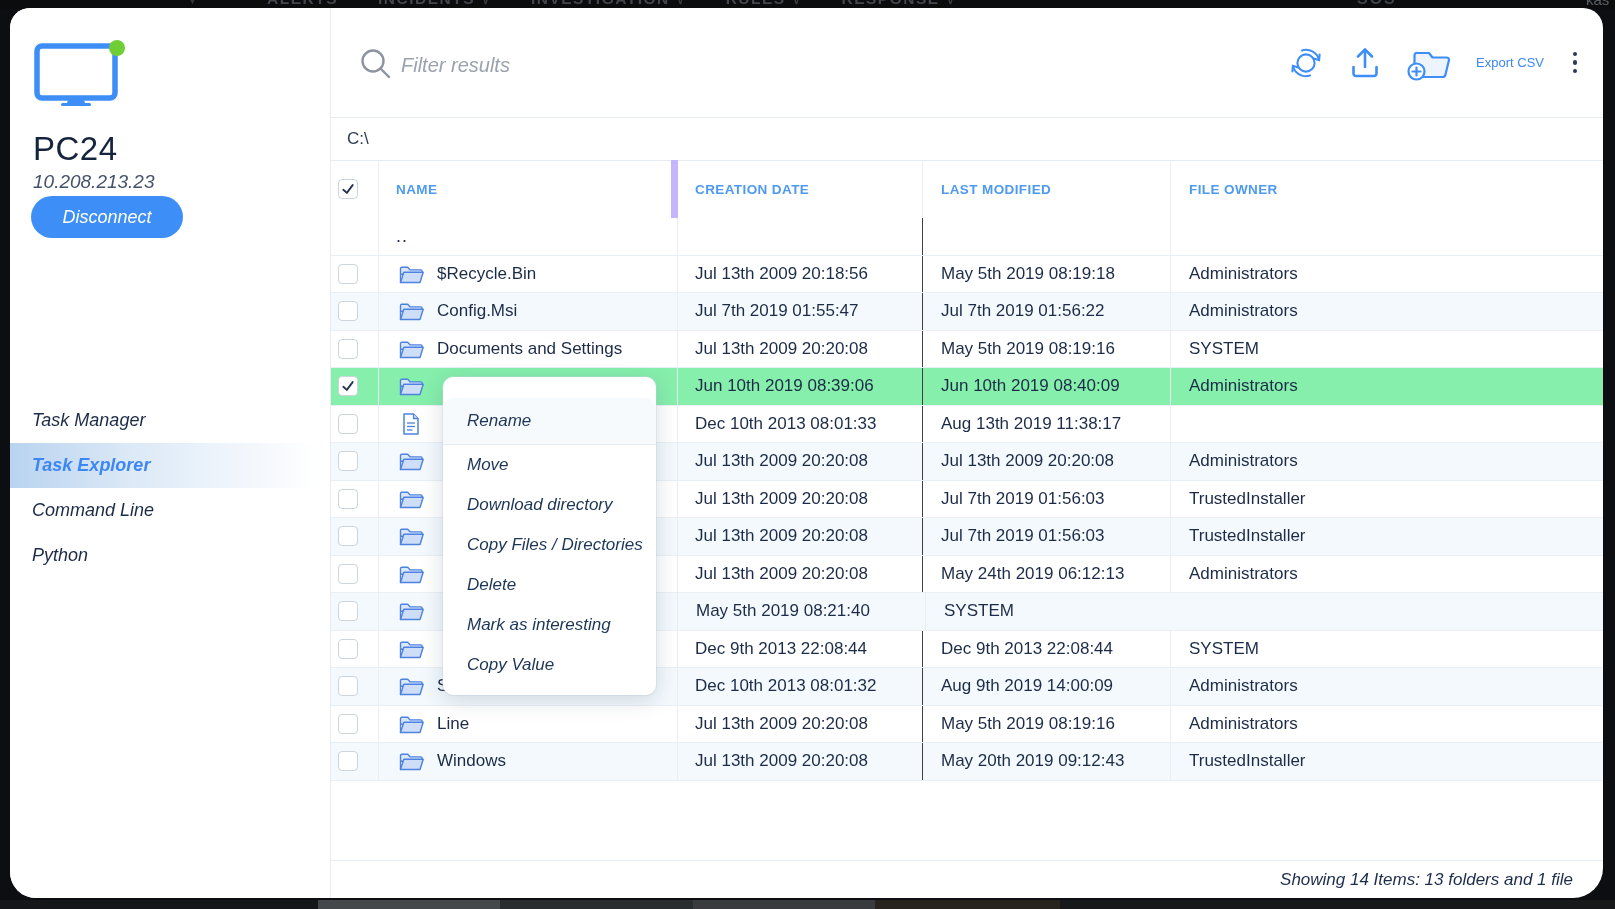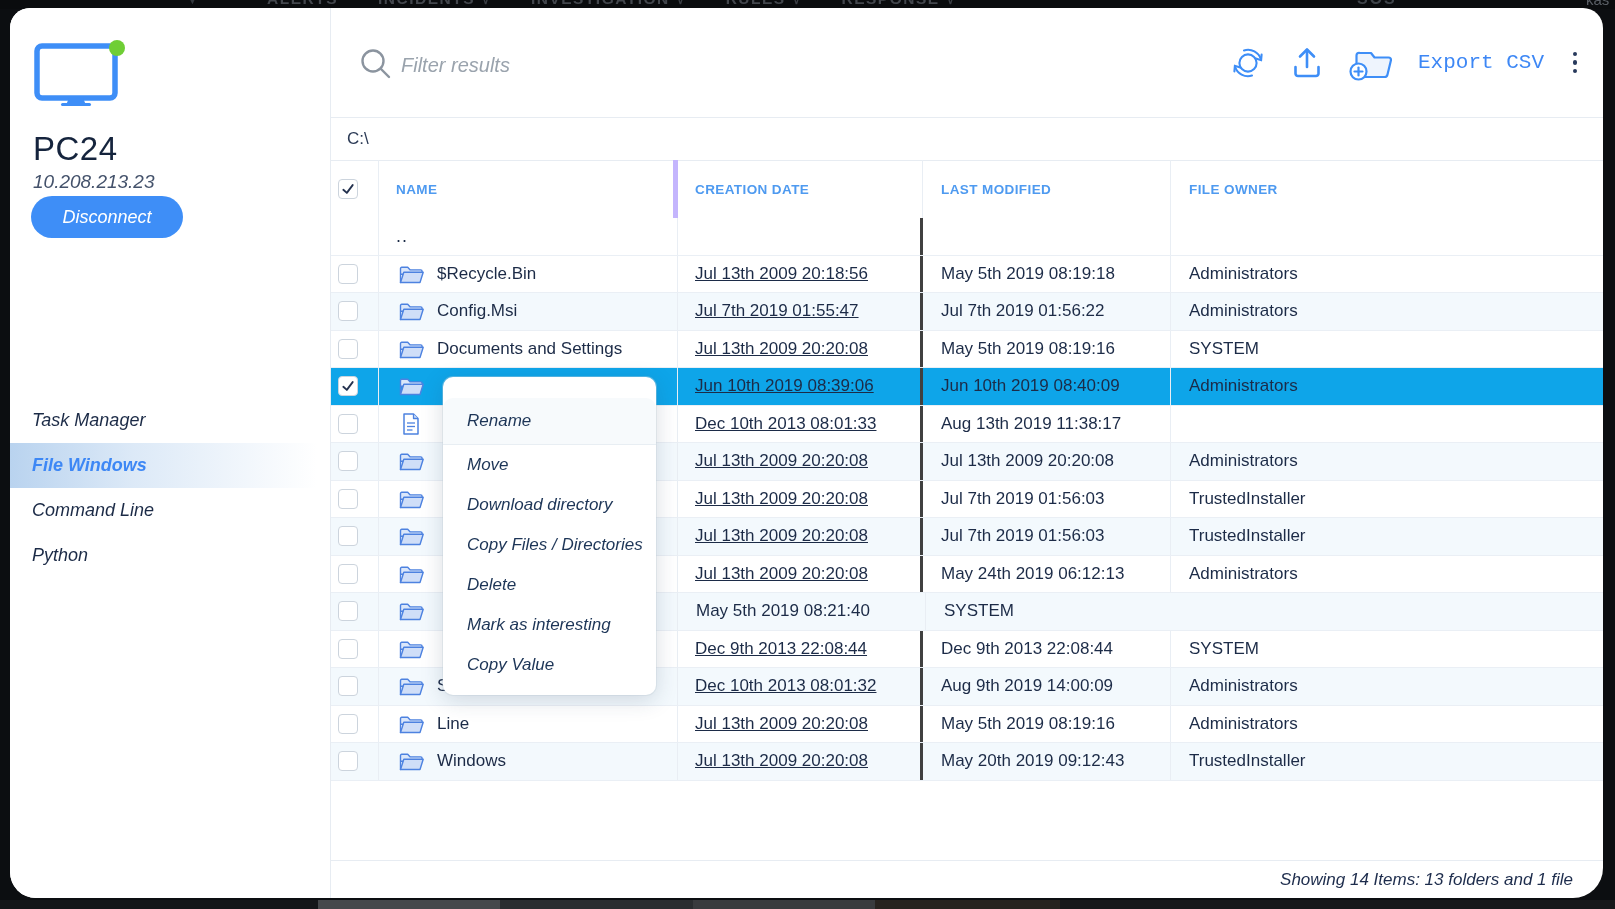--- a/index.html
+++ b/index.html
@@ -55,49 +55,49 @@
 
   .toolbar{position:absolute;left:0;top:0;right:0;height:109px;border-bottom:1px solid #e7ecf2;}
   .search-icon{position:absolute;left:28px;top:39px;}
   .filter-input{
     position:absolute;left:68px;top:36px;width:520px;height:40px;border:none;outline:none;
     font-size:20px;font-style:italic;color:#1d4ed8;font-family:"Liberation Sans",sans-serif;background:transparent;
   }
   .filter-input::placeholder{color:#9aa3ad;}
   .toolbar-actions{position:absolute;right:18px;top:0;height:109px;display:flex;align-items:center;gap:21px;}
   .tb-icon{width:38px;height:38px;display:flex;align-items:center;justify-content:center;cursor:pointer;}
-  .export-csv{color:#3d87f5;font-size:21px;cursor:pointer;margin-left:2px;font-family:Liberation Mono, monospace;}
+  .export-csv{color:#3d87f5;font-size:13px;cursor:pointer;margin-left:2px;}
   .kebab{width:20px;height:34px;display:flex;flex-direction:column;align-items:center;justify-content:center;gap:4px;cursor:pointer;}
   .kebab i{width:4.5px;height:4.5px;border-radius:50%;background:#27395c;display:block;}
 
   .breadcrumb{position:absolute;left:0;top:109px;right:0;height:43px;border-bottom:1px solid #e7ecf2;
     display:flex;align-items:center;padding-left:16px;font-size:17px;color:#2b3a55;cursor:pointer;}
 
   
   .thead{position:absolute;left:0;top:152px;right:0;height:58px;border-bottom:1px solid #dfe7ee;display:flex;}
   .th{display:flex;align-items:center;font-size:13.5px;font-weight:700;letter-spacing:.4px;color:#4e9af0;}
   .col-cb{width:48px;border-right:1px solid #e9eef4;box-sizing:border-box;}
-  .col-name{width:299px;border-right:5px solid #c4b5fd;box-sizing:border-box;padding-left:17px;text-align:center;}
+  .col-name{width:299px;border-right:7px solid #c4b5fd;box-sizing:border-box;padding-left:17px;text-align:center;}
   .col-creation{width:245px;border-right:1px solid #e9eef4;box-sizing:border-box;padding-left:17px;}
   .col-modified{width:248px;border-right:1px solid #e9eef4;box-sizing:border-box;padding-left:18px;}
   .col-owner{flex:1;padding-left:18px;}
 
   .cb{width:20px;height:20px;box-sizing:border-box;border:1.5px solid #ccd4dd;border-radius:4px;
      background:#fff;margin-left:7px;display:flex;align-items:center;justify-content:center;cursor:pointer;flex:none;}
   .cb svg{display:none;}
   .cb.checked svg{display:block;}
 
   .tbody{position:absolute;left:0;top:210px;right:0;}
   .row{display:flex;height:37.5px;box-sizing:border-box;border-bottom:1px solid #eaeff5;background:#fff;cursor:pointer;}
   .row.stripe{background:#f3f9fd;}
-  .row.selected{background:#0ea5e9;justify-content:flex-end;}
+  .row.selected{background:#86efac;justify-content:flex-end;}
   .cell{display:flex;align-items:center;box-sizing:border-box;font-size:17px;color:#1c2b47;overflow:hidden;white-space:nowrap;}
   .cell-cb{width:48px;border-right:1px solid #e9eef4;}
   .cell-name{width:299px;border-right:1px solid #e9eef4;padding-left:19px;}
-  .cell-creation{width:245px;border-right:3px solid #404040;padding-left:17px;text-decoration:underline;}
+  .cell-creation{width:245px;border-right:1px solid #404040;padding-left:17px;}
   .cell-modified{width:248px;border-right:1px solid #e9eef4;padding-left:18px;}
   .cell-owner{flex:1;padding-left:18px;}
   .ficon{width:26px;display:flex;align-items:center;justify-content:center;margin-right:13px;flex:none;}
   .row.parent .cb{visibility:hidden;}
   .row.parent .cell-name{padding-left:17px;font-size:18px;letter-spacing:1px;}
 
   
   .statusbar{position:absolute;left:0;right:0;top:852px;height:38px;border-top:1px solid #e7ecf2;
     display:flex;align-items:center;justify-content:flex-end;padding-right:30px;box-sizing:border-box;
     font-size:17px;font-style:italic;color:#1d2c4c;}
@@ -145,21 +145,21 @@
         <path d="M36 58 L50 58 L53 65 L33 65 Z" fill="#3e8ef7"></path>
         <rect x="28" y="63" width="30" height="3" rx="1.5" fill="#3e8ef7"></rect>
         <circle cx="84" cy="8" r="8" fill="#6fce35"></circle>
       </svg>
     </div>
     <div class="machine-name">PC24</div>
     <div class="machine-ip">10.208.213.23</div>
     <button class="disconnect-btn">Disconnect</button>
     <nav class="side-menu">
         <div class="side-item">Task Manager</div>
-        <div class="side-item active">File Windows</div>
+        <div class="side-item active">Task Explorer</div>
         <div class="side-item">Command Line</div>
         <div class="side-item">Python</div>
       </nav>
   </aside>
 
   <main class="main">
 
     <div class="toolbar">
       <span class="search-icon">
         <svg width="34" height="34" viewBox="0 0 34 34" fill="none" stroke="#8b949f" stroke-width="2.4" stroke-linecap="round">

